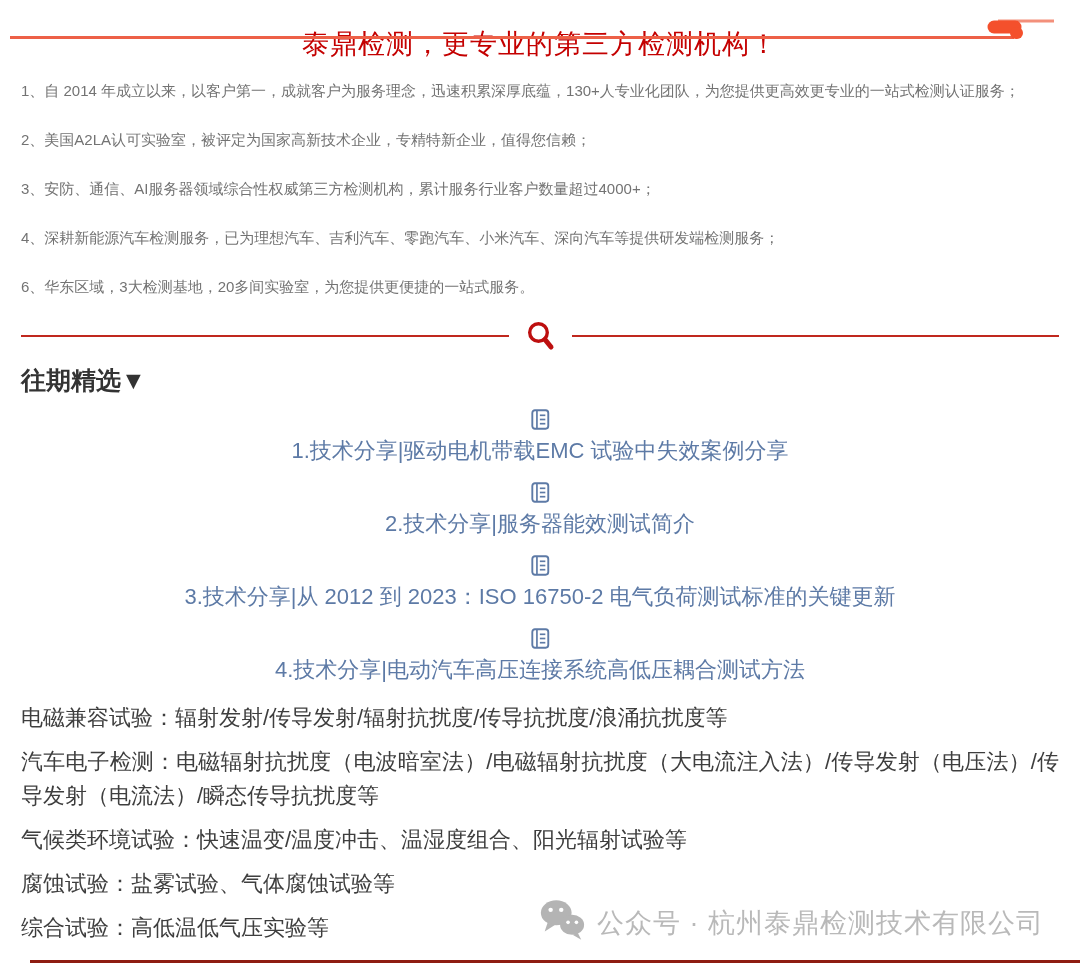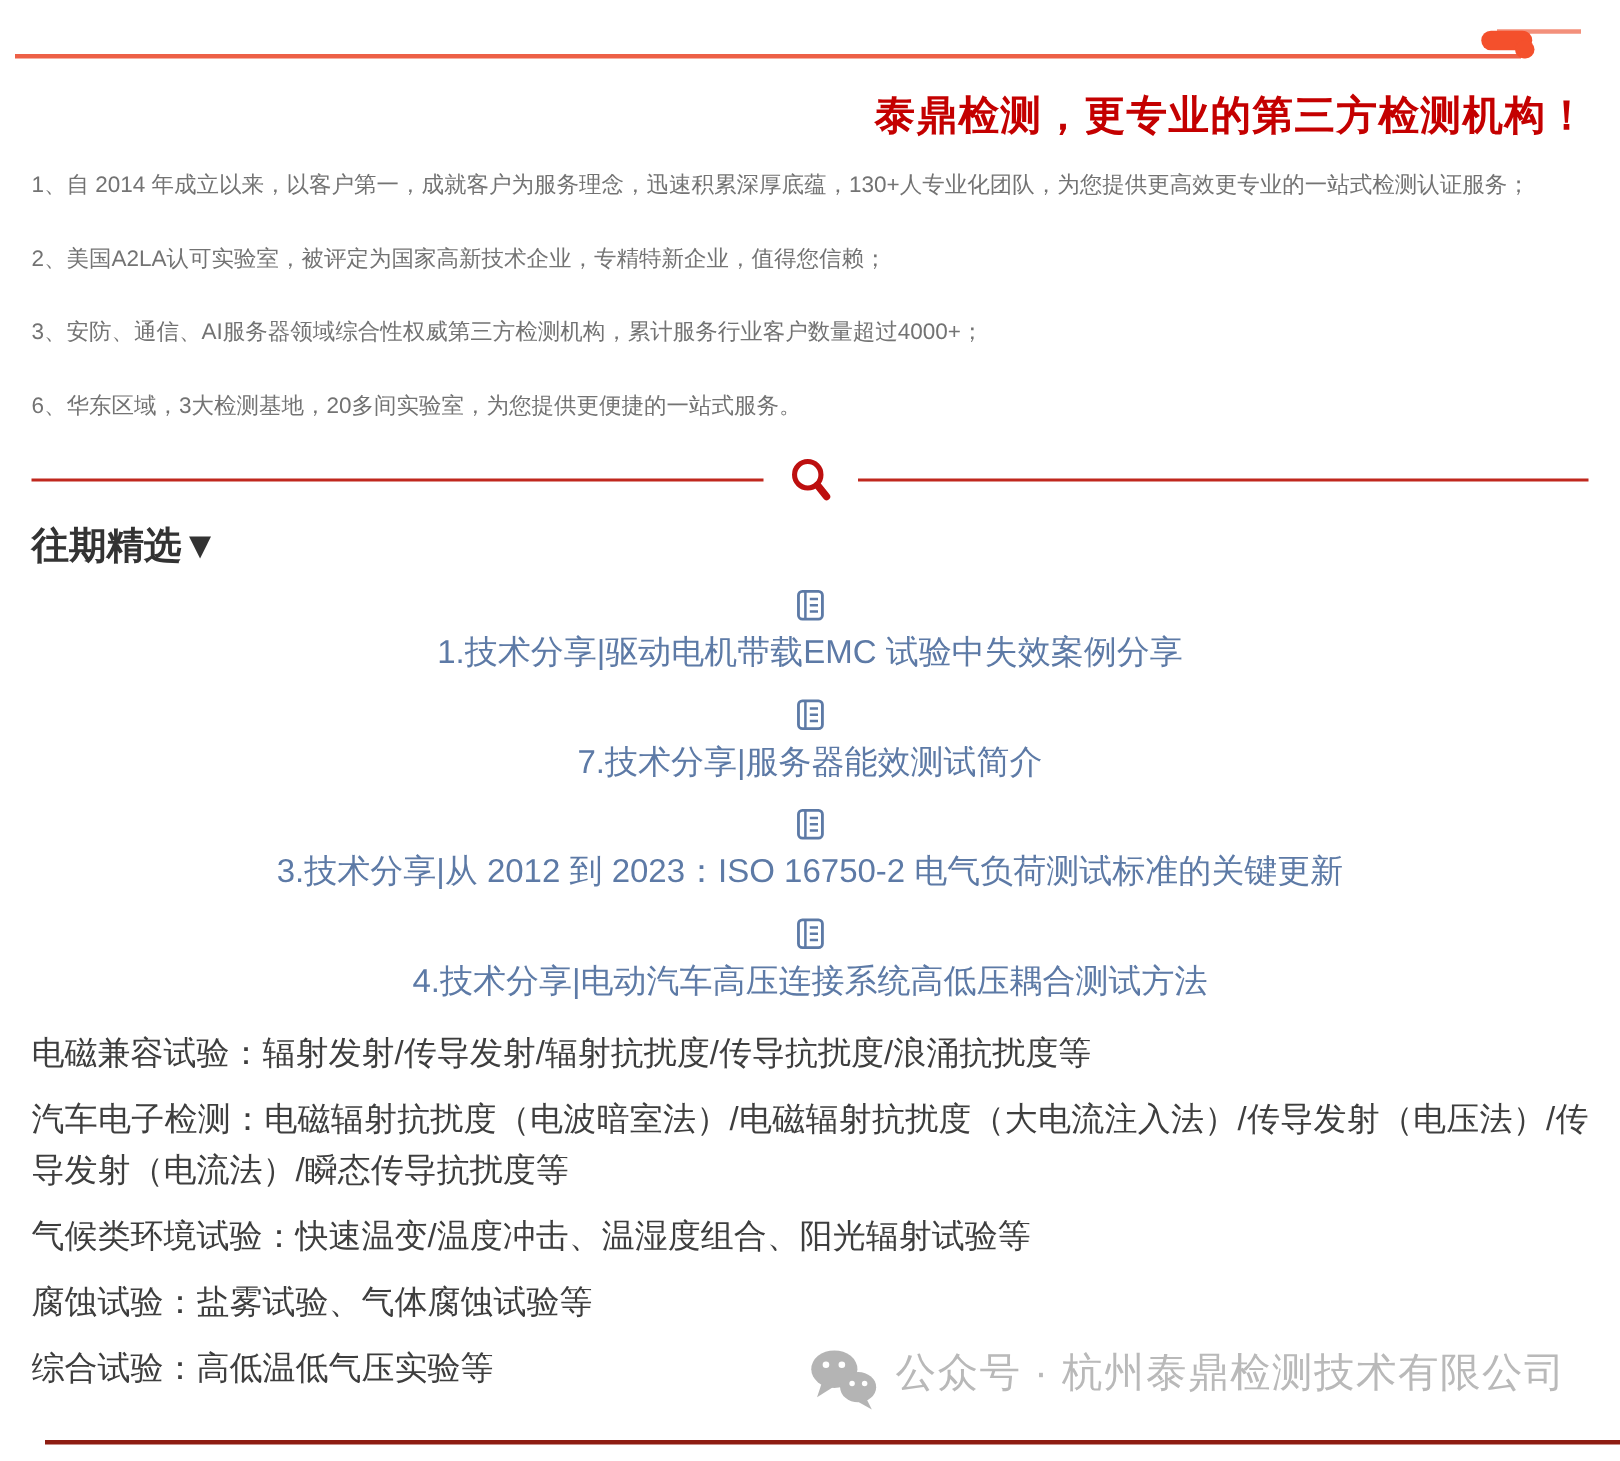--- a/index.html
+++ b/index.html
@@ -5,41 +5,41 @@
   html,body{margin:0;padding:0;}
   body{
     width:1080px;height:974px;overflow:hidden;background:#ffffff;
     font-family:"Liberation Sans",sans-serif;position:relative;
   }
   .top-rule{position:absolute;top:36px;left:10px;width:1004px;height:3px;background:#ed6047;}
   .brand-logo{position:absolute;top:0;right:18px;}
   .bottom-rule{position:absolute;top:960px;left:30px;right:0;height:3px;background:#8e1d12;}
   .content{padding:0 21px;}
   h1.title{
-    margin:0;padding-top:57px;font-size:27px;line-height:40px;text-align:right;
-    color:#c40000;font-weight:bold;letter-spacing:1px;
+    margin:0;padding-top:24px;font-size:27px;line-height:40px;text-align:center;
+    color:#c40000;font-weight:normal;letter-spacing:1px;
   }
   p.intro{
     margin:0 0 13px;font-size:15px;line-height:36px;color:#737373;
     text-align:justify;
   }
   p.intro.first{margin-top:9px;}
   .divider{display:flex;align-items:center;margin:14px 0 12px;height:34px;}
   .divider .d-line{flex:1;height:2px;background:#c0281e;}
   .divider .search-wrap{margin:0 16px;display:flex;align-items:center;}
   .picks-heading{font-size:25px;line-height:30px;font-weight:bold;color:#333333;margin:2px 0 14px;}
   .link-row{
     display:flex;align-items:center;gap:9px;margin:0 0 19px;cursor:pointer;
     color:#5d7aa6;font-size:22px;line-height:24px;text-decoration:none;white-space:nowrap;flex-direction:column;
   }
   .link-row .doc-ic{flex:0 0 auto;display:flex;}
   .services{margin-top:6px;}
   p.service{margin:0 0 10px;font-size:22px;line-height:34px;color:#3e3e3e;text-align:justify;}
   .watermark{
-    position:absolute;top:897px;right:36px;display:flex;align-items:flex-start;gap:10px;
+    position:absolute;top:897px;right:36px;display:flex;align-items:flex-end;gap:10px;
     font-size:27px;color:#b9b9b9;letter-spacing:1px;white-space:nowrap;
   }
 </style>
 </head>
 <body>
 
 <div>
 
   <div class="top-rule"></div>
 
@@ -49,20 +49,21 @@
     <path d="M34 33 h1" stroke="#f4502c" stroke-width="12" stroke-linecap="round" fill="none"></path>
   </svg>
 
   <div class="content">
 
     <h1 class="title">泰鼎检测，更专业的第三方检测机构！</h1>
 
     <p class="intro first">1、自 2014 年成立以来，以客户第一，成就客户为服务理念，迅速积累深厚底蕴，130+人专业化团队，为您提供更高效更专业的一站式检测认证服务；</p>
     <p class="intro">2、美国A2LA认可实验室，被评定为国家高新技术企业，专精特新企业，值得您信赖；</p>
     <p class="intro">3、安防、通信、AI服务器领域综合性权威第三方检测机构，累计服务行业客户数量超过4000+；</p>
+    <p class="intro">4、深耕新能源汽车检测服务，已为理想汽车、吉利汽车、零跑汽车、小米汽车、深向汽车等提供研发端检测服务；</p>
     <p class="intro">6、华东区域，3大检测基地，20多间实验室，为您提供更便捷的一站式服务。</p>
 
     <div class="divider">
       <span class="d-line"></span>
       <span class="search-wrap">
         <svg width="31" height="33" viewBox="0 0 31 33">
           <circle cx="13.5" cy="12.5" r="8.8" fill="none" stroke="#bd0f0f" stroke-width="3.4"></circle>
           <line x1="20" y1="19.5" x2="26" y2="27" stroke="#bd0f0f" stroke-width="5" stroke-linecap="round"></line>
         </svg>
       </span>
@@ -87,21 +88,21 @@
     <a class="link-row">
       <span class="doc-ic">
         <svg width="19" height="21" viewBox="0 0 18 20">
           <rect x="1.2" y="1.2" width="15.2" height="17.6" rx="2.5" fill="none" stroke="currentColor" stroke-width="1.8"></rect>
           <line x1="5.6" y1="1.5" x2="5.6" y2="18.5" stroke="currentColor" stroke-width="1.6"></line>
           <line x1="8.4" y1="6" x2="13.6" y2="6" stroke="currentColor" stroke-width="1.6"></line>
           <line x1="8.4" y1="10" x2="13.6" y2="10" stroke="currentColor" stroke-width="1.6"></line>
           <line x1="8.4" y1="14" x2="13.6" y2="14" stroke="currentColor" stroke-width="1.6"></line>
         </svg>
       </span>
-      <span>7.技术分享|服务器能效测试简介</span>
+      <span>2.技术分享|服务器能效测试简介</span>
     </a>
 
     <a class="link-row">
       <span class="doc-ic">
         <svg width="19" height="21" viewBox="0 0 18 20">
           <rect x="1.2" y="1.2" width="15.2" height="17.6" rx="2.5" fill="none" stroke="currentColor" stroke-width="1.8"></rect>
           <line x1="5.6" y1="1.5" x2="5.6" y2="18.5" stroke="currentColor" stroke-width="1.6"></line>
           <line x1="8.4" y1="6" x2="13.6" y2="6" stroke="currentColor" stroke-width="1.6"></line>
           <line x1="8.4" y1="10" x2="13.6" y2="10" stroke="currentColor" stroke-width="1.6"></line>
           <line x1="8.4" y1="14" x2="13.6" y2="14" stroke="currentColor" stroke-width="1.6"></line>

